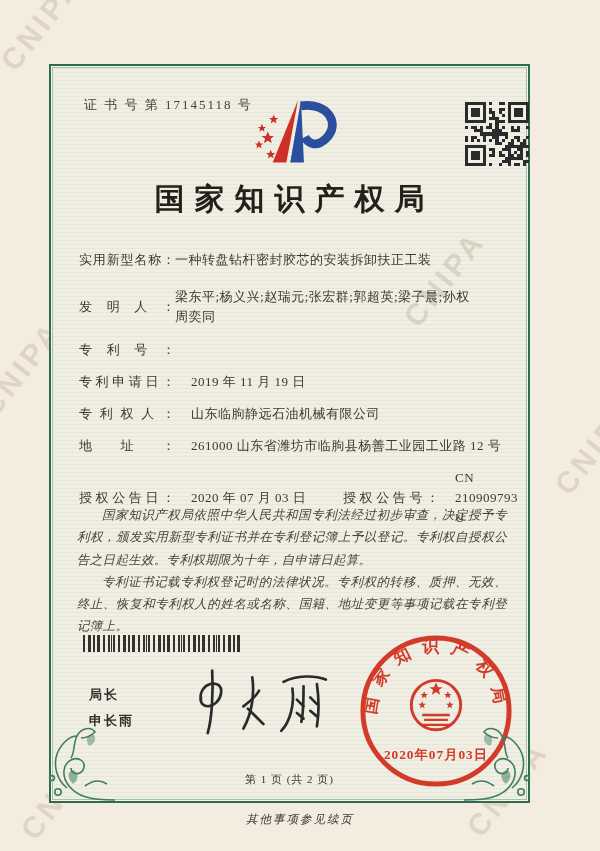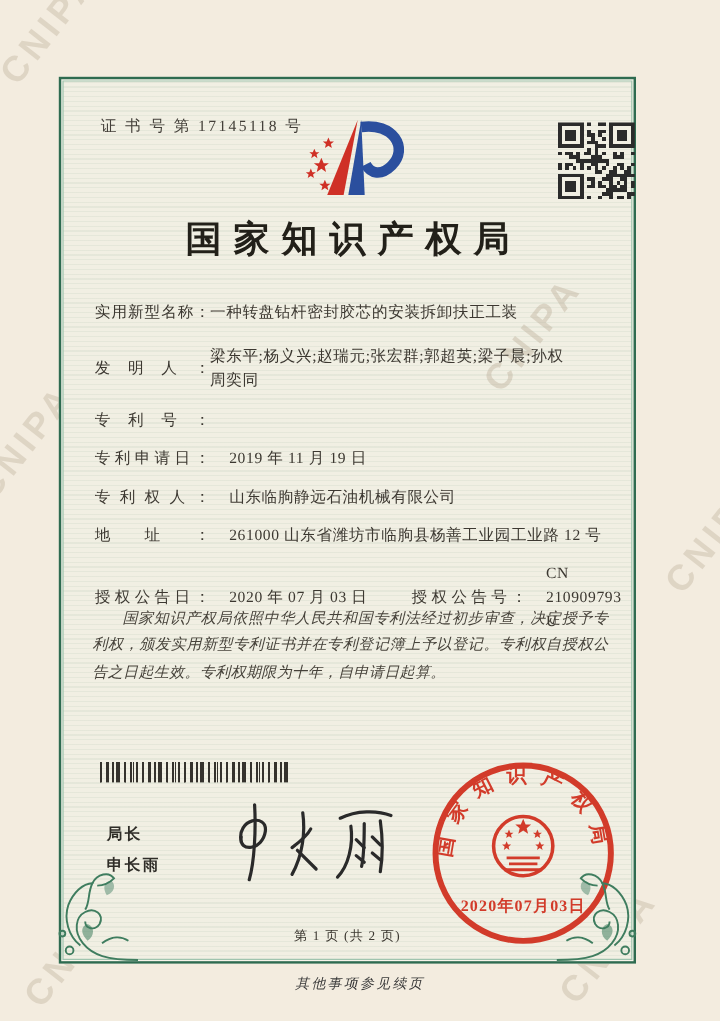--- a/index.html
+++ b/index.html
@@ -284,20 +284,21 @@
     <div class="frow mt12">
       <span class="flabel">授权公告日：</span>
       <span class="fvalue-fixed">2020 年 07 月 03 日</span>
       <span class="flabel">授权公告号：</span>
       <span class="fvalue">CN 210909793 U</span>
     </div>
   </div>
 
   <div class="paras">
     <p>国家知识产权局依照中华人民共和国专利法经过初步审查，决定授予专利权，颁发实用新型专利证书并在专利登记簿上予以登记。专利权自授权公告之日起生效。专利权期限为十年，自申请日起算。</p>
+    <p>专利证书记载专利权登记时的法律状况。专利权的转移、质押、无效、终止、恢复和专利权人的姓名或名称、国籍、地址变更等事项记载在专利登记簿上。</p>
   </div>
 
   <div class="barcode"></div>
 
   <div class="sig-role">局长</div>
   <div class="sig-name">申长雨</div>
 
   <div class="sig-hand">
     <svg viewBox="0 0 150 70" aria-hidden="true">
       <g fill="none" stroke="#2a2a2a" stroke-width="2.4" stroke-linecap="round">

